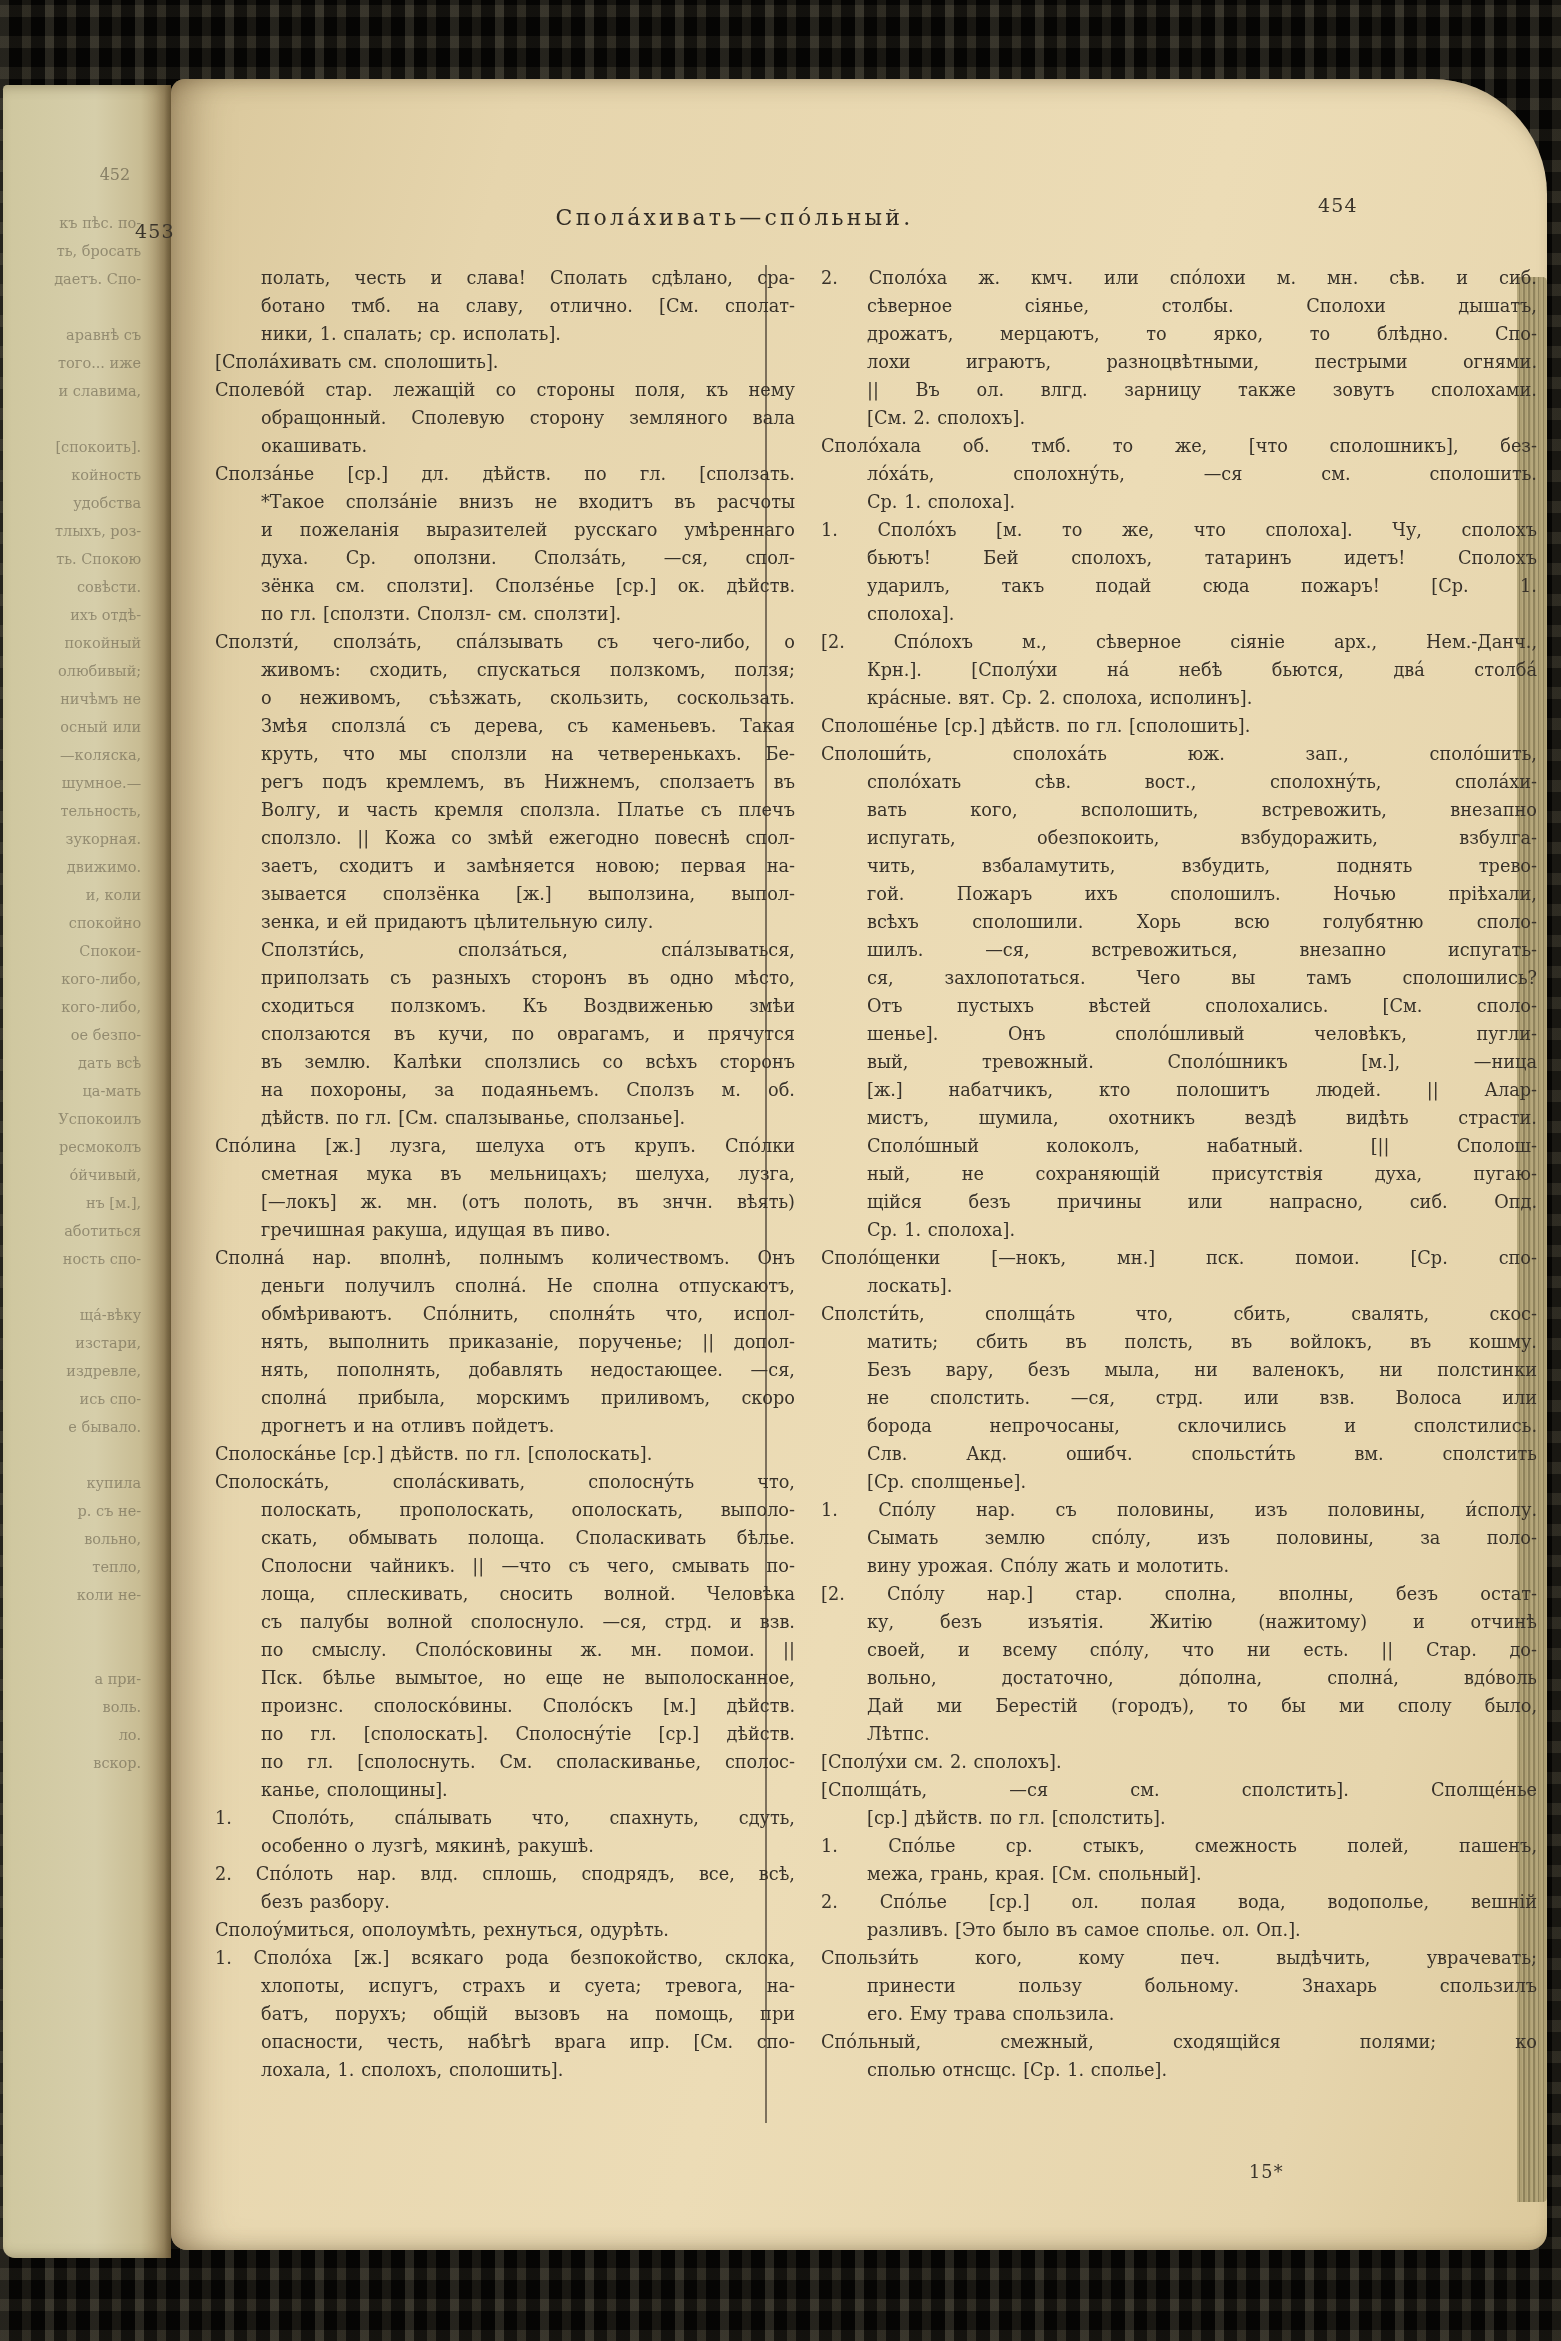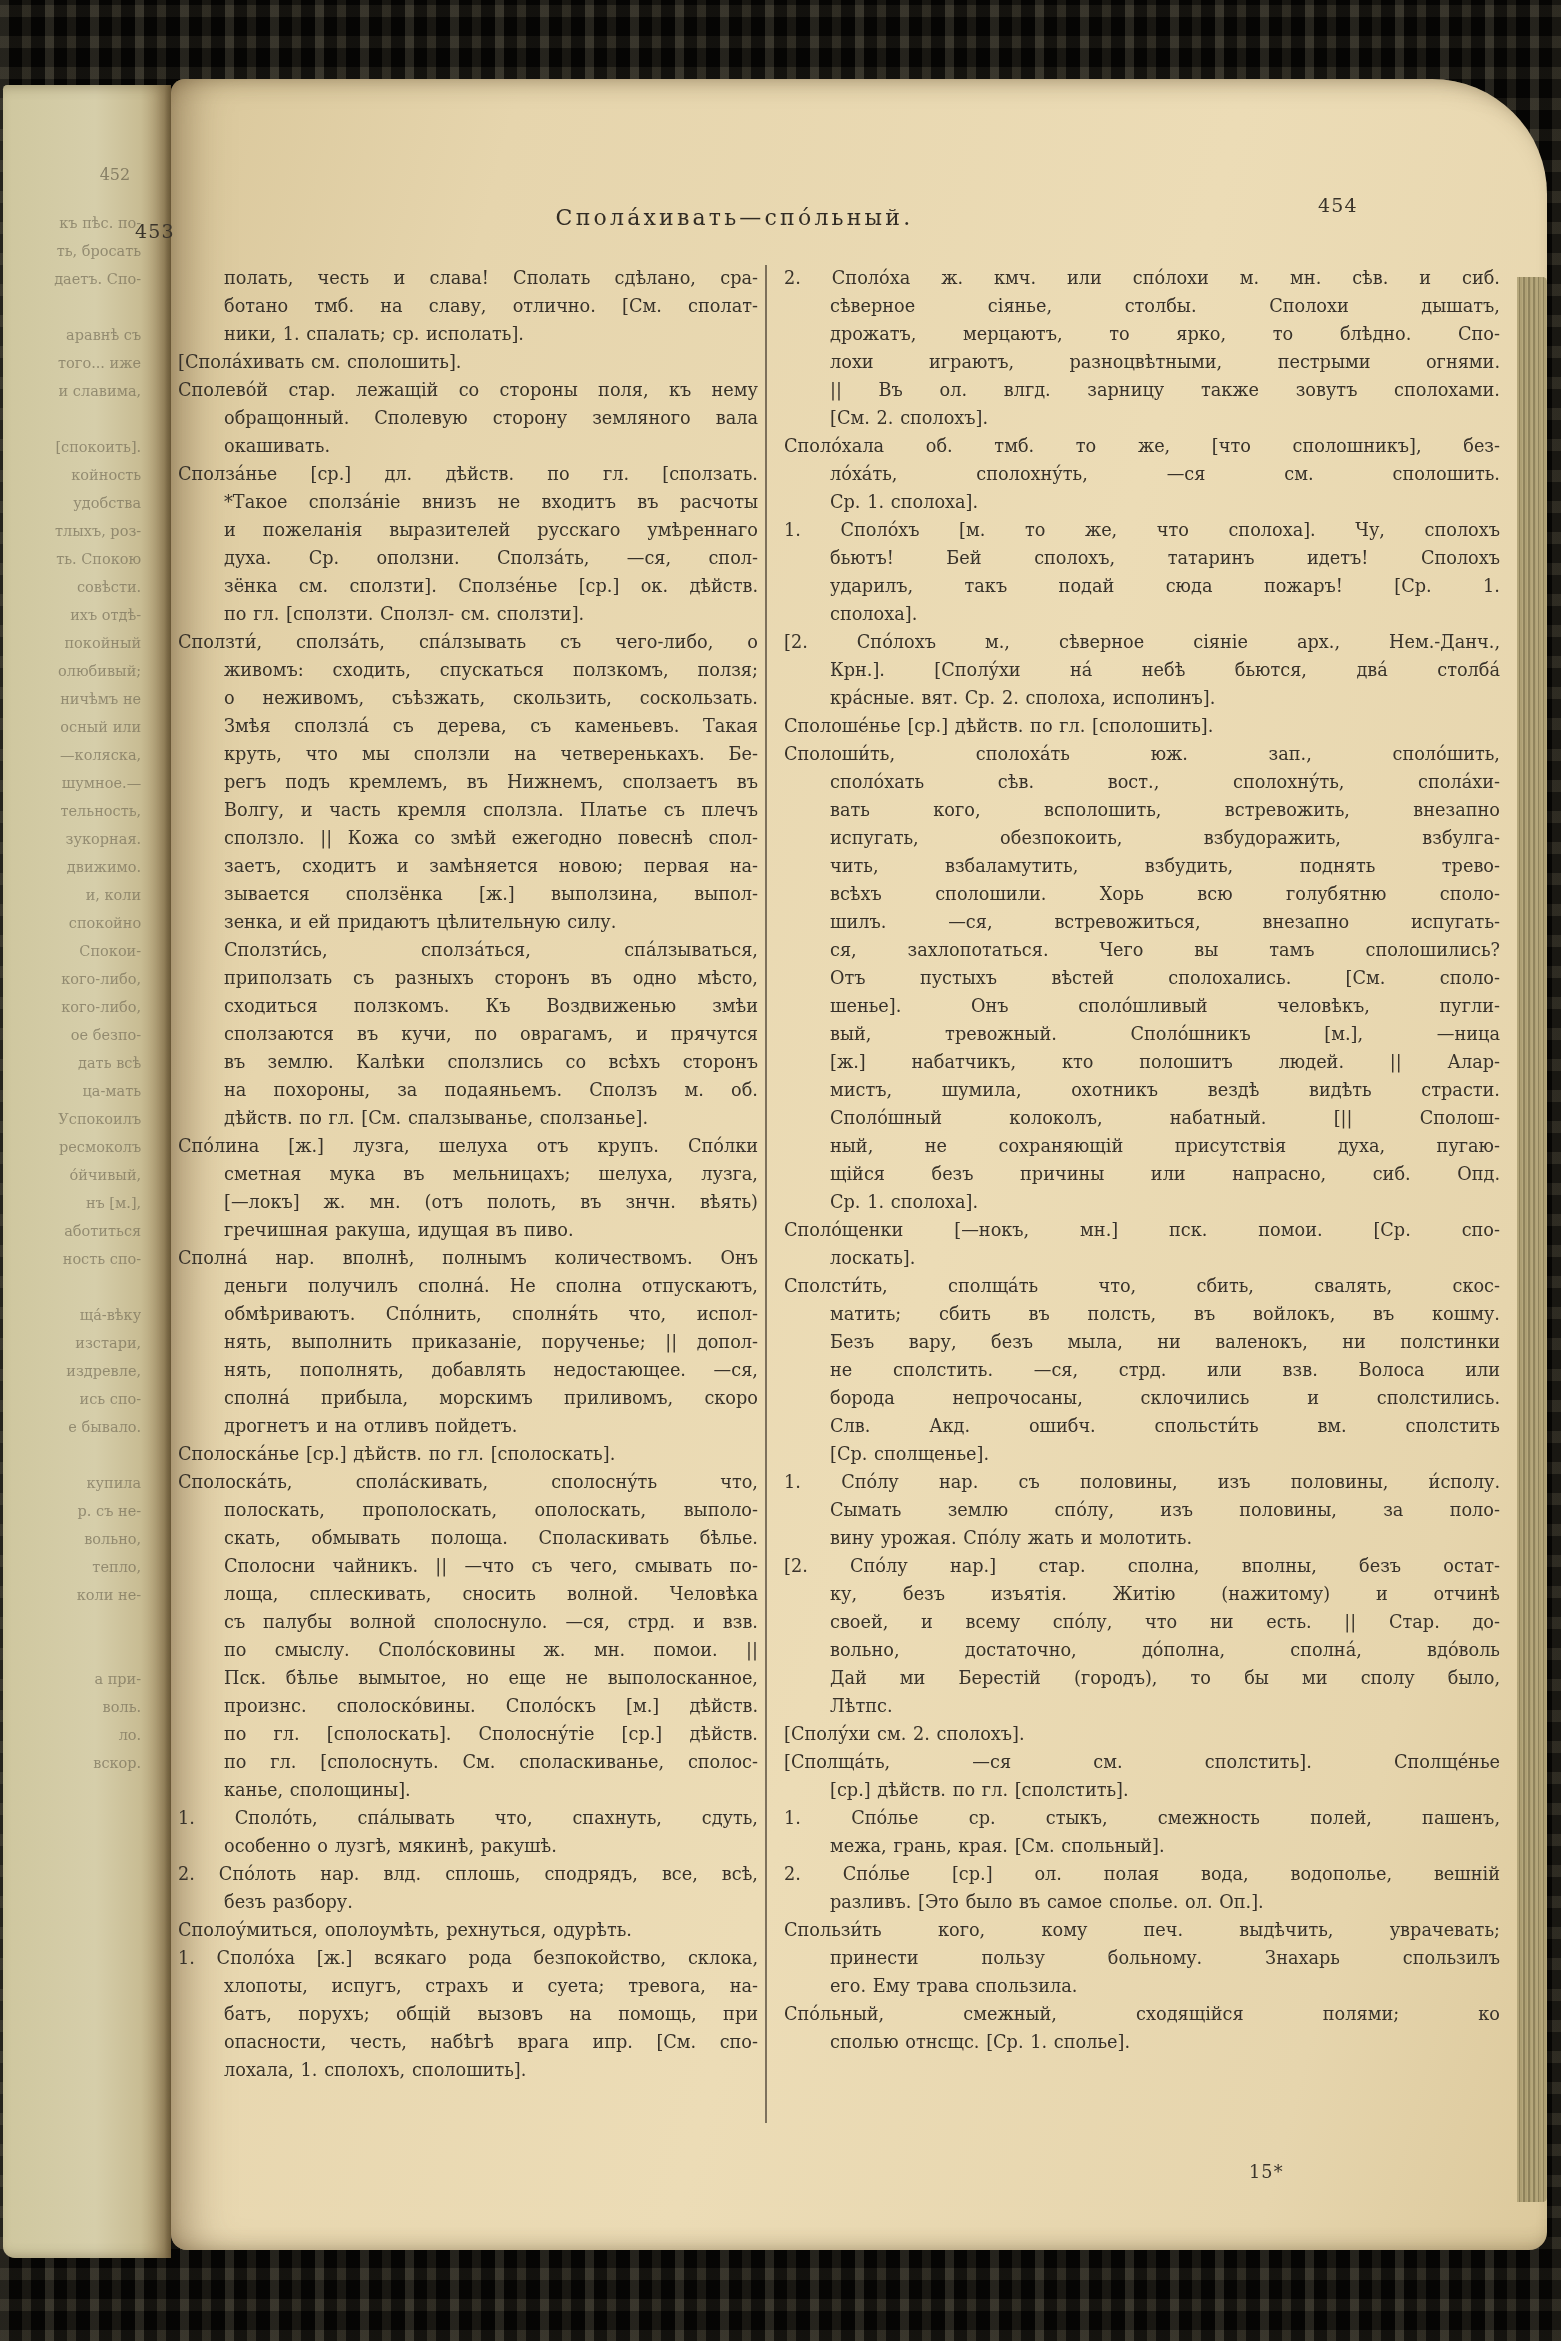--- a/index.html
+++ b/index.html
@@ -41,20 +41,21 @@
   .pgnum{position:absolute;font-size:19px;color:#3a342b;letter-spacing:1.1px;}
   .pgnum.left{left:135px;top:208px;margin-top:12px;}
   .pgnum.right{left:1318px;top:194px;}
   .running-head{
     position:absolute;left:177px;top:205px;width:1115px;text-align:center;
     font-size:22px;letter-spacing:3.2px;color:#322c24;
   }
   .col{
     position:absolute;top:264px;font-size:17.7px;line-height:28px;color:#38322a;
     word-spacing:1.1px;
+    margin-left:37px;
   }
   .col-left{left:178px;width:580px;}
   .col-right{left:784px;width:716px;}
   .tl{white-space:nowrap;}
   .tl.ind{padding-left:46px;}
   .tl.jst{white-space:normal;text-align:justify;text-align-last:justify;}
   .divider{
     position:absolute;left:765px;top:265px;width:1.6px;height:1858px;
     background:rgba(58,48,38,.62);
   }
@@ -230,20 +231,21 @@
     <div class="tl ind">сполоха].</div>
     <div class="tl jst">[2. Спо́лохъ м., сѣверное сіяніе арх., Нем.-Данч.,</div>
     <div class="tl ind jst">Крн.]. [Сполу́хи на́ небѣ бьются, два́ столба́</div>
     <div class="tl ind">кра́сные. вят. Ср. 2. сполоха, исполинъ].</div>
     <div class="tl">Сполоше́нье [ср.] дѣйств. по гл. [сполошить].</div>
     <div class="tl jst">Сполоши́ть, сполоха́ть юж. зап., споло́шить,</div>
     <div class="tl ind jst">споло́хать сѣв. вост., сполохну́ть, спола́хи-</div>
     <div class="tl ind jst">вать кого, всполошить, встревожить, внезапно</div>
     <div class="tl ind jst">испугать, обезпокоить, взбудоражить, взбулга-</div>
     <div class="tl ind jst">чить, взбаламутить, взбудить, поднять трево-</div>
+    <div class="tl ind jst">гой. Пожаръ ихъ сполошилъ. Ночью пріѣхали,</div>
     <div class="tl ind jst">всѣхъ сполошили. Хорь всю голубятню споло-</div>
     <div class="tl ind jst">шилъ. —ся, встревожиться, внезапно испугать-</div>
     <div class="tl ind jst">ся, захлопотаться. Чего вы тамъ сполошились?</div>
     <div class="tl ind jst">Отъ пустыхъ вѣстей сполохались. [См. споло-</div>
     <div class="tl ind jst">шенье]. Онъ споло́шливый человѣкъ, пугли-</div>
     <div class="tl ind jst">вый, тревожный. Споло́шникъ [м.], —ница</div>
     <div class="tl ind jst">[ж.] набатчикъ, кто полошитъ людей. || Алар-</div>
     <div class="tl ind jst">мистъ, шумила, охотникъ вездѣ видѣть страсти.</div>
     <div class="tl ind jst">Споло́шный колоколъ, набатный. [|| Сполош-</div>
     <div class="tl ind jst">ный, не сохраняющій присутствія духа, пугаю-</div>

